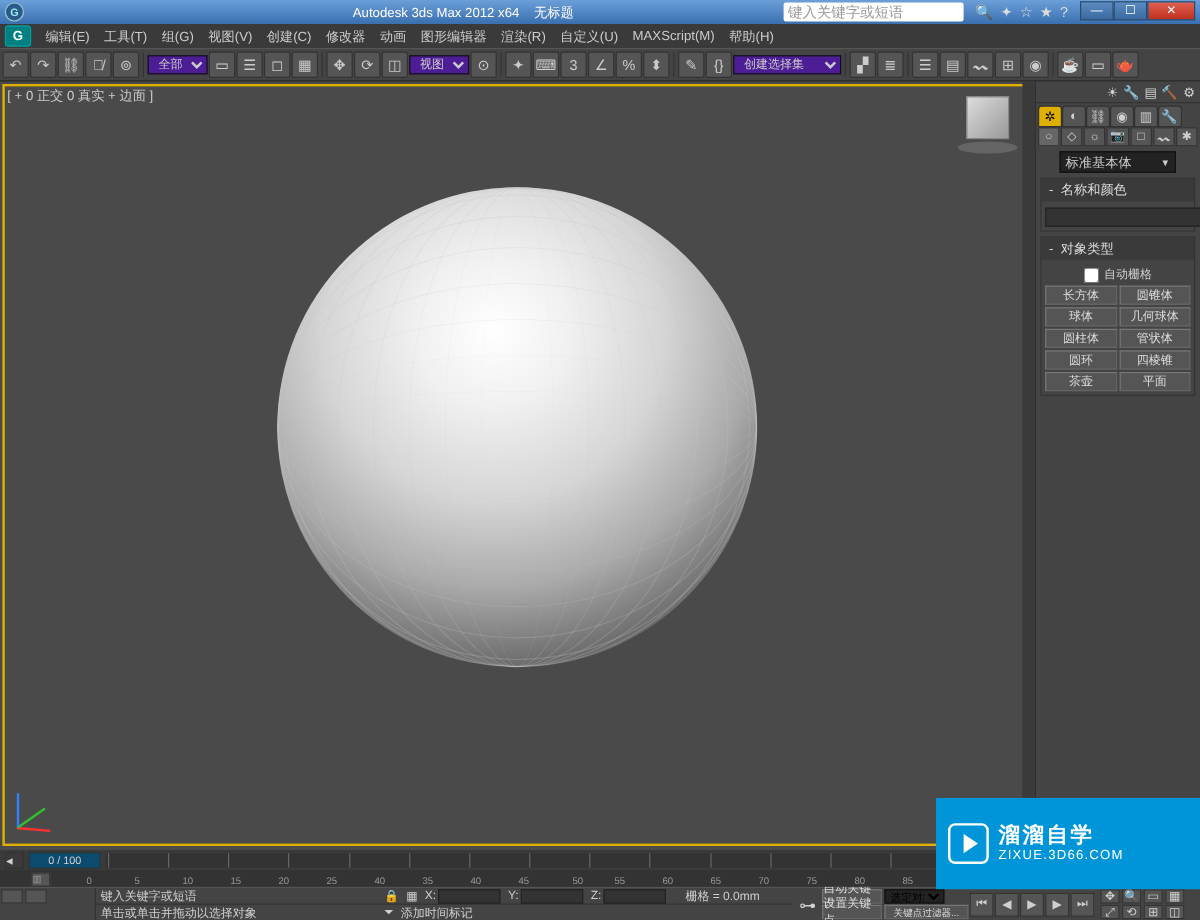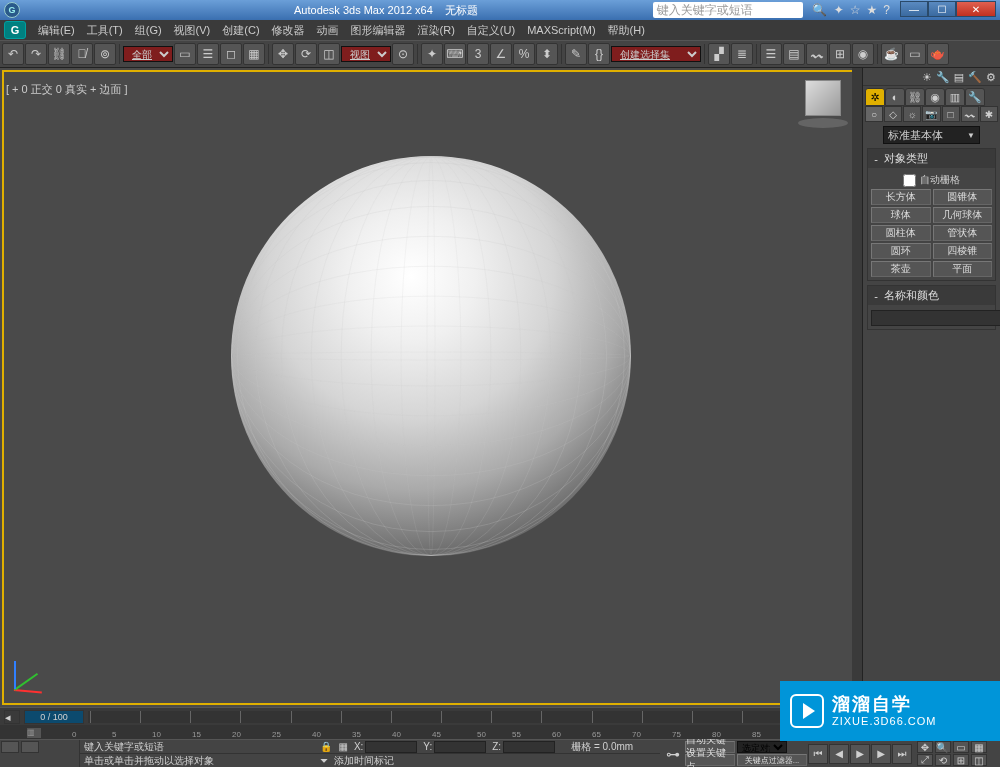--- a/index.html
+++ b/index.html
@@ -19,26 +19,26 @@
 
 
 .menu-bar { height: 20px; background: #3a3a3a; display:flex; align-items:center; padding:0 4px; font-size:11px;}
 .menu-bar .app-btn { width:22px;height:18px;background:#008080;border-radius:3px;margin-right:6px;display:flex;align-items:center;justify-content:center;color:#fff;font-weight:bold;font-size:11px;border:1px solid #00a0a0;}
 .menu-bar .menu-item { padding:0 6px; cursor:pointer; color:#ccc;}
 
 
 .main-toolbar { height: 28px; background:#444; border-top:1px solid #555; border-bottom:1px solid #222; display:flex; align-items:center; padding:0 2px; gap:1px;}
 .tb-btn { width:22px; height:22px; background:#555; border:1px solid #333; border-radius:2px; display:flex;align-items:center;justify-content:center; font-size:12px; color:#ccc; cursor:pointer;}
 .tb-sep { width:1px; height:20px; background:#333; margin:0 2px;}
-.tb-dropdown { height:16px; background:#7f1d1d; color:#ccc; border:1px solid #111; font-size:10px; padding:0 4px;text-decoration:underline;}
+.tb-dropdown { height:16px; background:#4c1d95; color:#ccc; border:1px solid #111; font-size:10px; padding:0 4px;}
 
 
 .content { position:absolute; top:68px; bottom:60px; left:0; right:0; display:flex;}
 .viewport-area { flex:1; position:relative; background:#4a4a4a; }
-.viewport-label { position:absolute; top:14px; left:6px; color:#ccc; font-size:11px;}
+.viewport-label { position:absolute; top:4px; left:6px; color:#ccc; font-size:11px;}
 .viewport-frame { position:absolute; top:2px; left:2px; right:2px; bottom:2px; border:2px solid #e0b000;}
 .viewcube { position:absolute; top:10px; right:14px; width:50px; height:50px; }
 .viewcube .cube { width:36px;height:36px; background:linear-gradient(135deg,#ddd,#999); border:1px solid #888; transform:rotate(0deg); margin:2px auto;}
 .viewcube .base { width:50px;height:10px; background:#777; border-radius:50%; opacity:0.6;}
 
 
 .sphere-wrap { position:absolute; left:50%; top:50%; transform:translate(-50%,-58%);}
 .sphere { width:400px; height:400px; border-radius:50%; background: radial-gradient(circle at 45% 30%, #ffffff 0%, #f0f0f0 18%, #d5d5d5 40%, #aaa 60%, #666 80%, #222 95%, #000 100%); position:relative; overflow:hidden;}
 .sphere::before, .sphere::after { content:''; position:absolute; inset:0; border-radius:50%;}
 
@@ -95,21 +95,21 @@
 .status-mid .coord-group { display:flex; gap:2px; align-items:center;}
 .status-mid .coord-input { width:52px; height:12px; background:#333; border:1px solid #222; color:#999; font-size:9px; padding:0 2px;}
 .status-mid .lock { font-size:10px;}
 .status-right { width:340px; display:flex; align-items:center; gap:1px; padding:0 2px;}
 .play-btn { width:20px;height:20px; background:#555; border:1px solid #333; display:flex;align-items:center;justify-content:center; font-size:10px; cursor:pointer;}
 .status-right .grp { display:flex; flex-direction:column; gap:1px;}
 .status-right .mini{ font-size:9px; height:12px; display:flex;align-items:center; gap:2px;}
 .status-right .dd { background:#222; border:1px solid #111; height:12px; width:50px; font-size:9px;}
 
 
-.watermark { position:absolute; right:0; bottom:26px; width:220px; height:60px; background:#0095d9; display:flex; align-items:center; padding:0 10px; gap:8px;}
+.watermark { position:absolute; right:0; bottom:26px; width:220px; height:76px; background:#0095d9; display:flex; align-items:center; padding:0 10px; gap:8px;}
 .watermark .wlogo { width:34px;height:34px; border:2px solid #fff; border-radius:6px; display:flex;align-items:center;justify-content:center;}
 .watermark .wlogo::before{content:''; width:0;height:0; border-left:12px solid #fff; border-top:8px solid transparent; border-bottom:8px solid transparent; margin-left:3px;}
 .watermark .wtext { color:#fff; line-height:1.2;}
 .watermark .wtext .big{ font-size:18px; font-weight:bold; letter-spacing:2px;}
 .watermark .wtext .small{ font-size:11px; letter-spacing:1px;}
 
 .vp-right-strip { position:absolute; top:0; right:0; bottom:0; width:10px; background:#3a3a3a;}
 </style>
 </head>
 <body>
@@ -253,49 +253,49 @@
     <div class="cp-subtabs">
       <div class="cp-subtab active">○</div>
       <div class="cp-subtab">◇</div>
       <div class="cp-subtab">☼</div>
       <div class="cp-subtab">📷</div>
       <div class="cp-subtab">□</div>
       <div class="cp-subtab">〰</div>
       <div class="cp-subtab">✱</div>
     </div>
     <div class="cp-dropdown">标准基本体</div>
+
+    <div class="rollout">
+      <div class="rollout-header">名称和颜色</div>
+      <div class="rollout-body">
+        <div class="name-color-row">
+          <input class="name-input" style="">
+
+        </div>
+      </div>
+    </div>
 
     <div class="rollout">
       <div class="rollout-header">对象类型</div>
       <div class="rollout-body">
         <div class="checkbox-row">
           <input type="checkbox" style="">
           <span>自动栅格</span>
         </div>
         <div class="btn-grid">
           <div class="type-btn">长方体</div>
           <div class="type-btn">圆锥体</div>
           <div class="type-btn">球体</div>
           <div class="type-btn">几何球体</div>
           <div class="type-btn">圆柱体</div>
           <div class="type-btn">管状体</div>
           <div class="type-btn">圆环</div>
           <div class="type-btn">四棱锥</div>
           <div class="type-btn">茶壶</div>
           <div class="type-btn">平面</div>
-        </div>
-      </div>
-    </div>
-
-    <div class="rollout">
-      <div class="rollout-header">名称和颜色</div>
-      <div class="rollout-body">
-        <div class="name-color-row">
-          <input class="name-input" style="">
-
         </div>
       </div>
     </div>
   </div>
 </div>
 
 <div class="bottom-area">
   <div class="timeline">
     <div style="width:16px;height:14px;border:1px solid #333;margin-left:4px">◂</div>
     <div class="time-slider">0 / 100</div>

